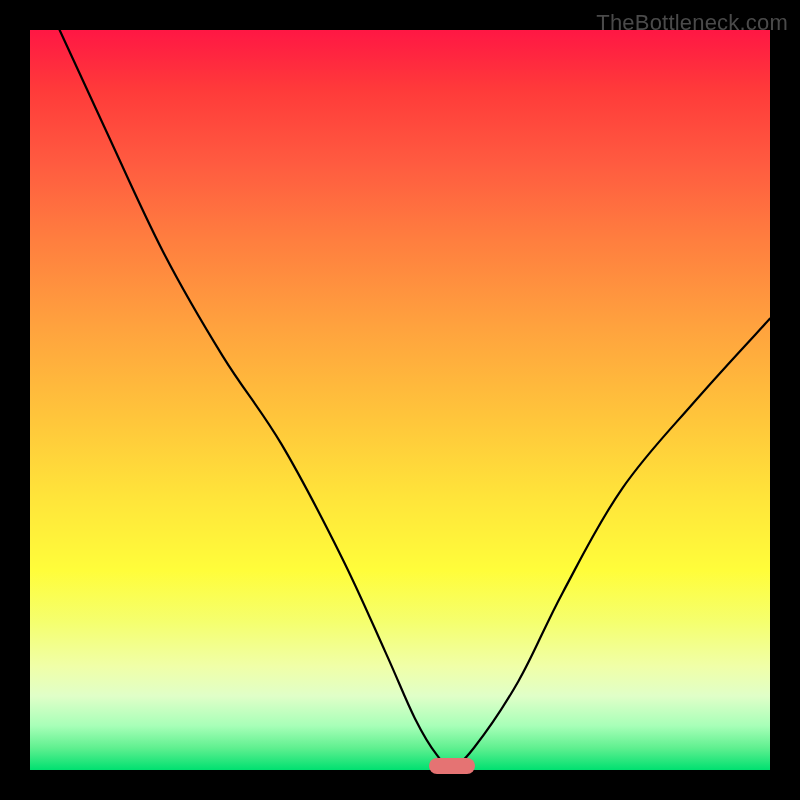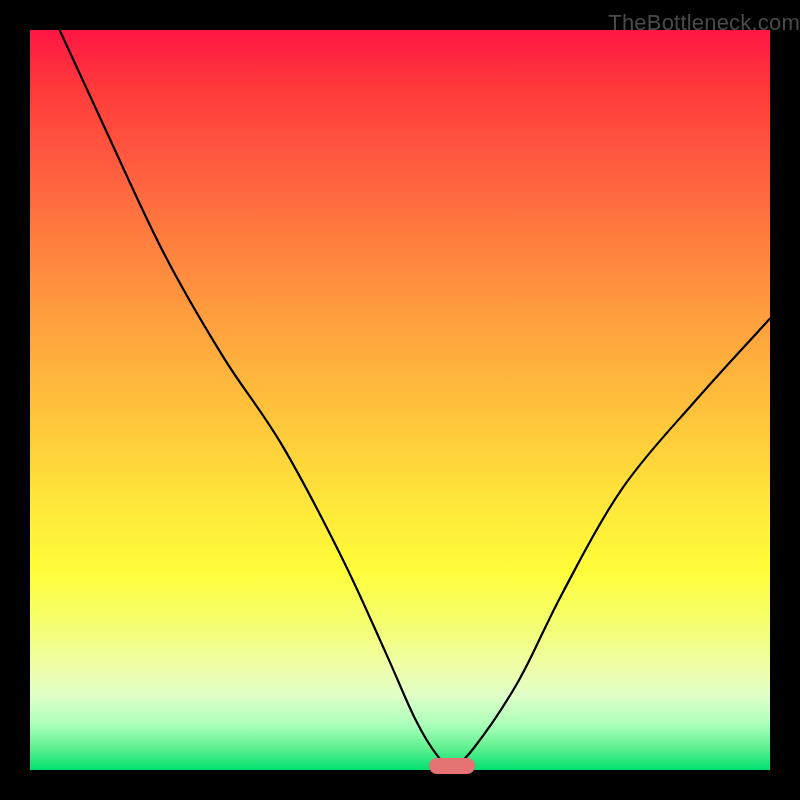--- a/index.html
+++ b/index.html
@@ -1,20 +1,20 @@
 <!DOCTYPE html>
 <html><head>
 <meta charset="utf-8">
 <style>
   * { margin: 0; padding: 0; box-sizing: border-box; }
   body { width: 800px; height: 800px; background: #000; position: relative; font-family: Arial, sans-serif; }
   .watermark {
     position: absolute;
     top: 10px;
-    right: 0;
+    right: 12px;
     color: #4a4a4a;
     font-size: 22px;
     font-weight: 500;
     z-index: 10;
     letter-spacing: 0.2px;
   }
   .plot-area {
     position: absolute;
     top: 30px;
     left: 30px;

